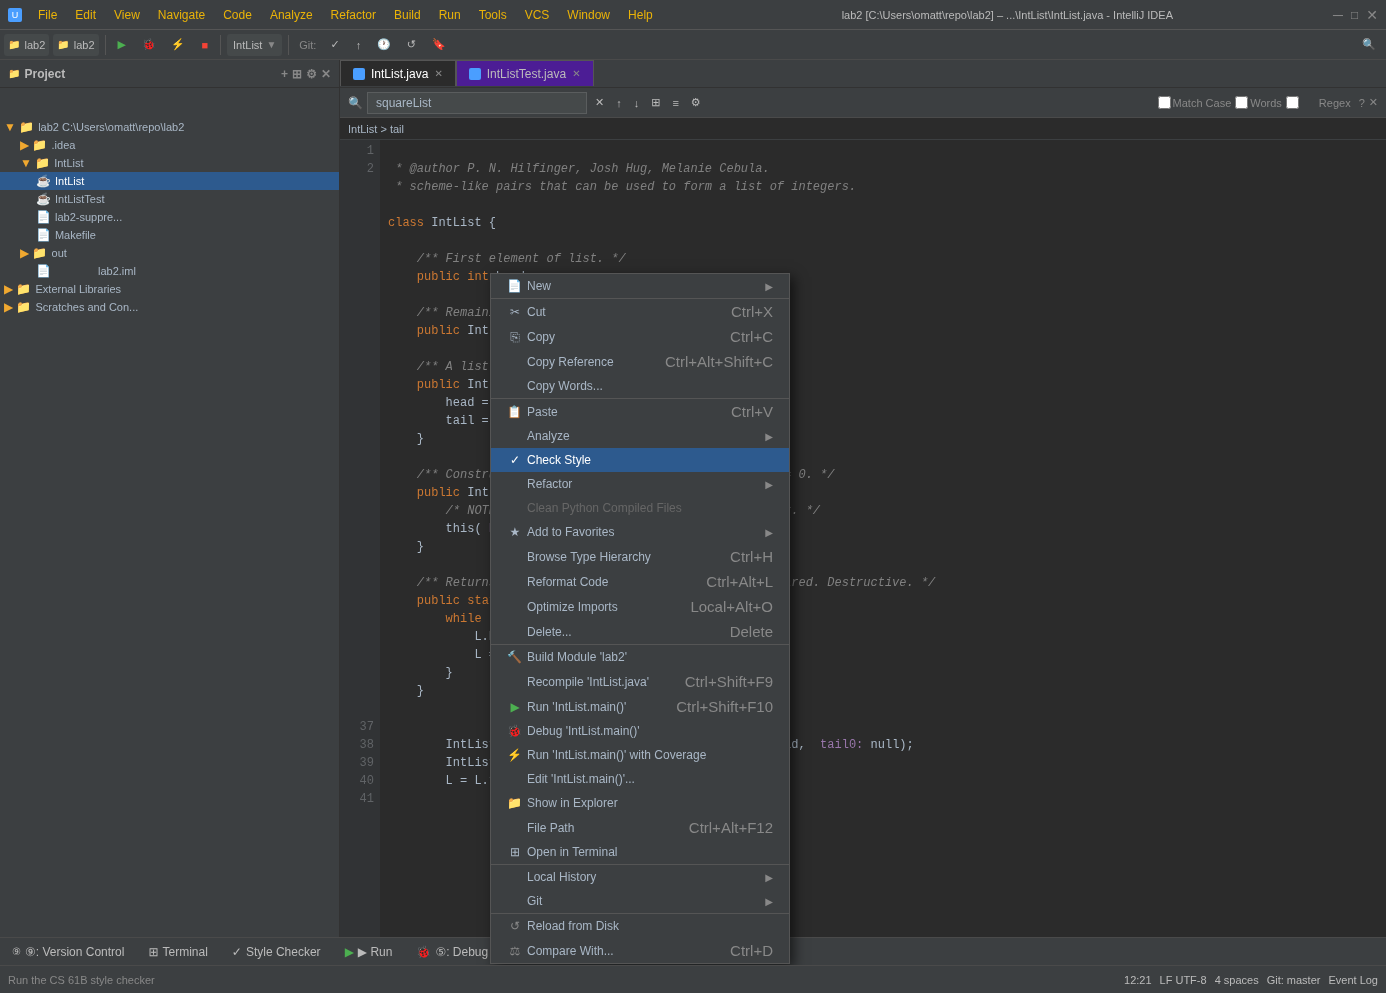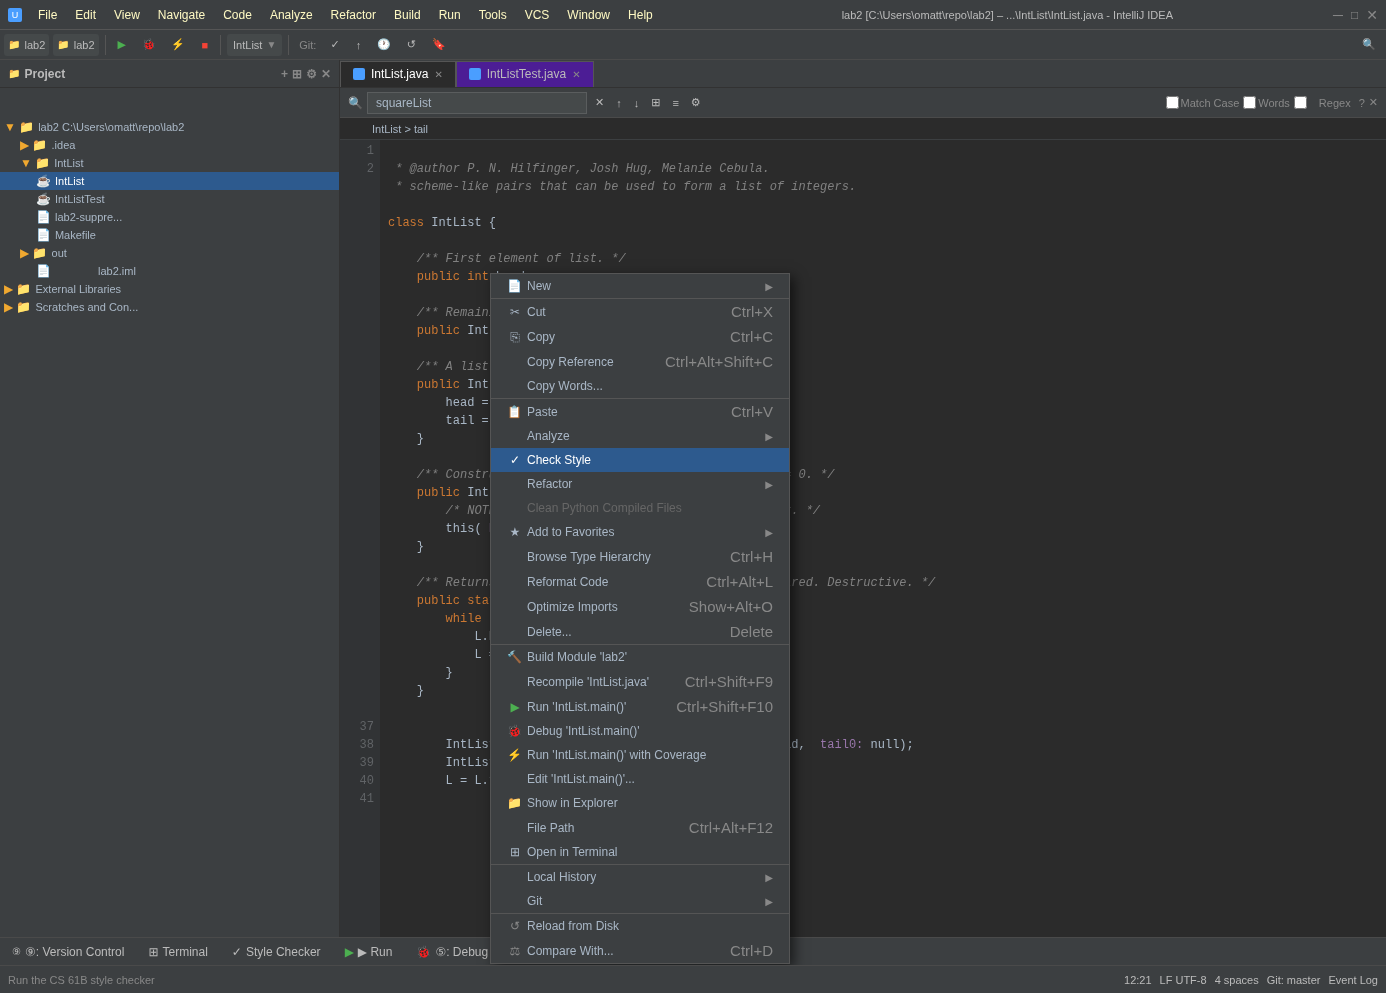--- a/index.html
+++ b/index.html
@@ -1,21 +1,21 @@
 <!DOCTYPE html>
 <html><head>
   <meta charset="utf-8">
   <style>
     * { margin: 0; padding: 0; box-sizing: border-box; }
     body { width: 1386px; height: 993px; background: #2b2b2b; font-family: 'Segoe UI', Arial, sans-serif; font-size: 12px; color: #a9b7c6; overflow: hidden; position: relative; }
 
     
     .title-bar { height: 30px; background: #3c3f41; display: flex; align-items: center; padding: 0 8px; border-bottom: 1px solid #555; }
     .title-bar-menu { display: flex; gap: 2px; flex: 1; }
-    .title-bar-menu span { padding: 2px 8px; cursor: pointer; font-size: 12px; color: #fef9c3; }
+    .title-bar-menu span { padding: 2px 8px; cursor: pointer; font-size: 12px; color: #eab308; }
 
     
     .toolbar { height: 30px; background: #3c3f41; border-bottom: 1px solid #4a4a4a; display: flex; align-items: center; padding: 0 4px; gap: 4px; }
     .toolbar-btn { padding: 2px 6px; background: transparent; border: none; color: #bbbbbb; cursor: pointer; font-size: 11px; display: flex; align-items: center; gap: 2px; }
     .toolbar-separator { width: 1px; height: 20px; background: #555; margin: 0 2px; }
     .tab { height: 26px; padding: 0 12px; display: flex; align-items: center; gap: 6px; cursor: pointer; font-size: 12px; border-top: 1px solid #555; border-right: 1px solid #555; border-left: 1px solid #555; background: #4c1d95; color: #bbbbbb; }
     .tab.active { background: #2b2b2b; color: #ffffff; }
     .tab-close { font-size: 10px; cursor: pointer; color: #888; }
     .tab-icon { width: 12px; height: 12px; background: #4a9eff; border-radius: 50%; display: inline-block; }
 
@@ -52,21 +52,21 @@
 
     
     .status-bar { height: 28px; background: #3c3f41; border-top: 1px solid #4a4a4a; display: flex; align-items: center; padding: 0 8px; gap: 8px; font-size: 11px; color: #bbbbbb; position: absolute; bottom: 0; left: 0; right: 0; }
 
     
     .bottom-tabs { height: 28px; background: #3c3f41; border-top: 1px solid #4a4a4a; display: flex; align-items: center; position: absolute; bottom: 28px; left: 0; right: 0; }
     .bottom-tab { padding: 4px 12px; display: flex; align-items: center; gap: 4px; cursor: pointer; font-size: 12px; color: #bbbbbb; height: 28px; }
 
     
     .breadcrumb { height: 22px; background: #2b2b2b; border-bottom: 1px solid #3c3f41; display: flex; align-items: center; padding: 0 8px; font-size: 11px; color: #888; margin-left: 340px; }
-    .breadcrumb span { color: #a9b7c6; margin-left: 24px; }
+    .breadcrumb span { color: #a9b7c6; }
   </style>
 </head>
 <body>
 
 <div class="title-bar">
   <div style="display:flex;align-items:center;gap:4px;margin-right:8px;">
     <div style="width:14px;height:14px;background:#4a9eff;border-radius:2px;font-size:9px;color:#fff;display:flex;align-items:center;justify-content:center;">U</div>
   </div>
   <div class="title-bar-menu">
     <span>File</span>
@@ -126,21 +126,21 @@
   <div style="width:340px;display:flex;align-items:center;padding:0 8px;gap:4px;border-right:1px solid #323232;font-size:12px;font-weight:bold;color:#bbbbbb;">
     <span style="font-size:10px;">📁</span>
     <span>Project</span>
     <div style="flex:1;"></div>
     <span style="cursor:pointer;color:#888;">+</span>
     <span style="cursor:pointer;color:#888;">⊞</span>
     <span style="cursor:pointer;color:#888;">⚙</span>
     <span style="cursor:pointer;color:#888;">✕</span>
   </div>
 
-  <div style="display:flex;align-items:center;flex:1;">
+  <div style="display:flex;align-items:flex-start;flex:1;">
     <div class="tab active">
       <div class="tab-icon" style="background:#4a9eff;width:12px;height:12px;border-radius:2px;"></div>
       <span>IntList.java</span>
       <span class="tab-close">✕</span>
     </div>
     <div class="tab">
       <div class="tab-icon" style="background:#4a9eff;width:12px;height:12px;border-radius:2px;"></div>
       <span>IntListTest.java</span>
       <span class="tab-close">✕</span>
     </div>
@@ -160,21 +160,21 @@
     <button class="search-btn">⚙</button>
     <div style="flex:1;"></div>
     <label style="display:flex;align-items:center;gap:2px;font-size:11px;color:#888;">
       <input type="checkbox" style="">
       <span>Match Case</span>
     </label>
     <label style="display:flex;align-items:center;gap:2px;font-size:11px;color:#888;">
       <input type="checkbox" style="">
       <span>Words</span>
     </label>
-    <label style="display:flex;align-items:center;gap:12px;font-size:11px;color:#888;">
+    <label style="display:flex;align-items:center;gap:20px;font-size:11px;color:#888;">
       <input type="checkbox" style="">
       <span>Regex</span>
     </label>
     <span style="color:#888;font-size:11px;cursor:pointer;margin-left:4px;">?</span>
     <span style="color:#888;font-size:11px;cursor:pointer;">✕</span>
   </div>
 </div>
 
 <div class="main-layout" style="position:relative;">
 
@@ -401,21 +401,21 @@
           <span class="menu-item-icon"></span>
           <span>Reformat Code</span>
         </div>
         <span class="menu-shortcut">Ctrl+Alt+L</span>
       </div>
       <div class="menu-item">
         <div class="menu-item-left">
           <span class="menu-item-icon"></span>
           <span>Optimize Imports</span>
         </div>
-        <span class="menu-shortcut">Show+Alt+O</span>
+        <span class="menu-shortcut">Local+Alt+O</span>
       </div>
       <div class="menu-item">
         <div class="menu-item-left">
           <span class="menu-item-icon"></span>
           <span>Delete...</span>
         </div>
         <span class="menu-shortcut">Delete</span>
       </div>
       <div class="menu-item separator-above">
         <div class="menu-item-left">

